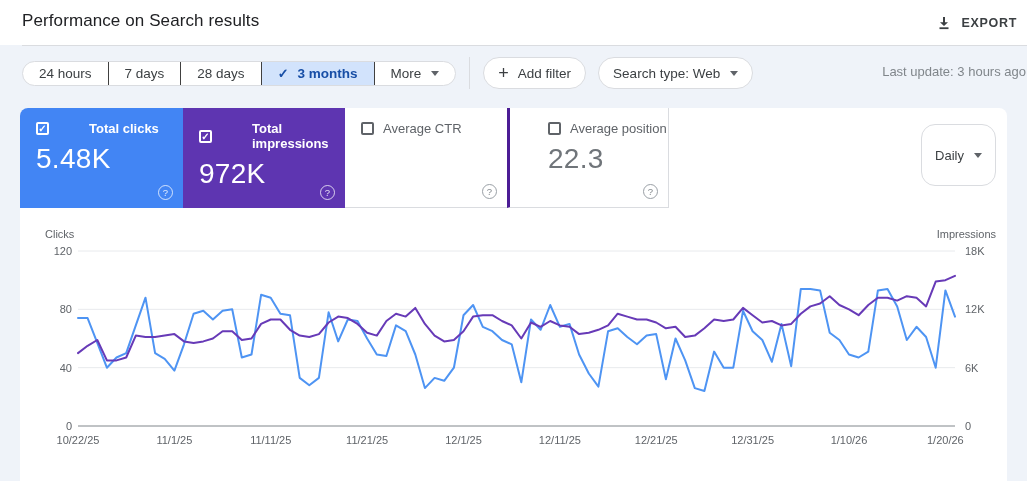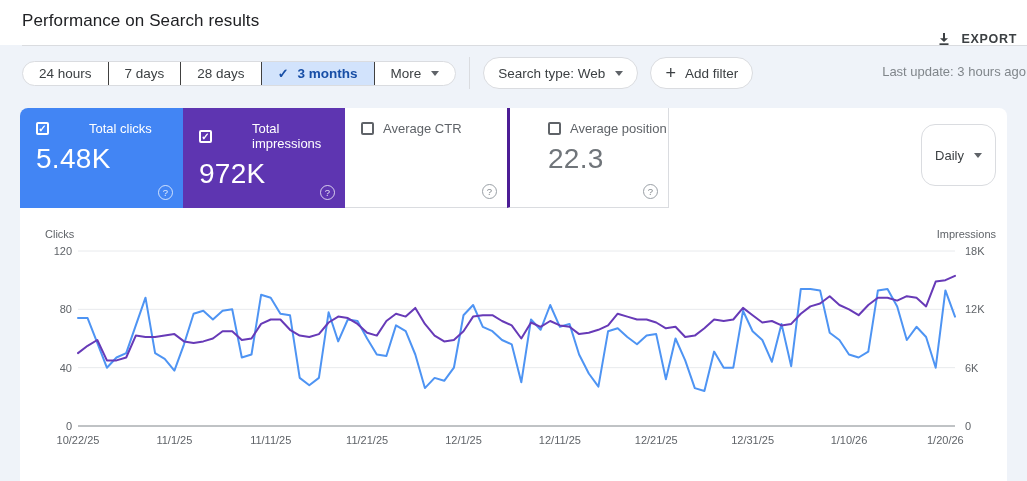--- a/index.html
+++ b/index.html
@@ -6,21 +6,21 @@
   body{
     width:1027px;height:481px;position:relative;overflow:hidden;
     background:#eff3f9;
     font-family:"Liberation Sans", sans-serif;
     -webkit-font-smoothing:antialiased;
   }
   
   .titlebar{position:absolute;left:0;top:0;width:1027px;height:45px;background:#ffffff;}
   .titlebar-divider{position:absolute;left:22px;right:0;top:45px;height:1px;background:#dadce0;}
   .page-title{position:absolute;left:22px;top:11px;font-size:17px;color:#202124;letter-spacing:.1px;}
-  .export-btn{position:absolute;right:6px;top:16px;height:45px;display:flex;align-items:center;gap:9px;cursor:pointer;padding:0 4px;}
+  .export-btn{position:absolute;right:6px;top:0;height:45px;display:flex;align-items:center;gap:9px;cursor:pointer;padding:0 4px;}
   .export-btn .label{font-size:12.5px;font-weight:700;letter-spacing:.7px;color:#3c4043;}
   
   .filter-row{position:absolute;left:22px;top:57px;height:32px;display:flex;align-items:center;}
   .chip-group{display:inline-flex;align-items:stretch;height:25px;border:1px solid #dadce0;border-radius:17px;background:#fff;overflow:hidden;box-sizing:border-box;}
   .chip-seg{display:flex;align-items:center;padding:0 16px;font-size:13.5px;color:#3c4043;border-left:1px solid #404040;white-space:nowrap;cursor:pointer;}
   .chip-seg:first-child{border-left:none;}
   .chip-seg.selected{background:#d2e3fc;color:#174ea6;font-weight:700;}
   .check-glyph{margin-right:9px;font-size:13px;font-weight:700;color:#174ea6;}
   .check-glyph::before{content:"\2713";}
   .vdivider{width:1px;height:32px;background:#dadce0;margin:0 13px;}
@@ -33,21 +33,21 @@
   
   .panel{position:absolute;left:20px;top:108px;width:987px;bottom:0;background:#ffffff;border-radius:8px 8px 0 0;}
   
   .cards{position:absolute;left:0;top:0;display:flex;height:100px;}
   .card{position:relative;width:162px;height:100px;box-sizing:border-box;padding:13px 0 0 16px;cursor:pointer;}
   .card--blue{width:163px;background:#4285f4;border-radius:8px 0 0 0;}
   .card--purple{background:#5e35b1;}
   .card--white{background:#fff;border-bottom:1px solid #dadce0;}
   .card--white.bordered{border-left:3px solid #4c1d95;border-right:1px solid #dadce0;padding-left:38px;}
   .card-label-row{display:flex;align-items:center;gap:9px;font-size:13px;}
-  .card--blue .card-label-row,.card--purple .card-label-row{color:#fff;font-weight:400;gap:40px;}
+  .card--blue .card-label-row,.card--purple .card-label-row{color:#fff;font-weight:700;gap:40px;}
   .card--white .card-label-row{color:#5f6368;}
   .cb{width:13px;height:13px;border-radius:2px;box-sizing:border-box;flex:0 0 auto;display:flex;align-items:center;justify-content:center;}
   .cb--checked{border:2px solid #fff;color:#fff;font-size:10px;font-weight:700;}
   .cb--checked::before{content:"\2713";}
   .cb--empty{border:2px solid #5f6368;}
   .card-value{margin-top:7px;font-size:28px;letter-spacing:.3px;}
   .card--blue .card-value,.card--purple .card-value{color:#fff;}
   .card--white .card-value{color:#70757a;}
   .help{position:absolute;right:10px;bottom:8px;width:15px;height:15px;border-radius:50%;box-sizing:border-box;display:flex;align-items:center;justify-content:center;font-size:9.5px;cursor:pointer;}
   .help--light{border:1.5px solid rgba(255,255,255,.75);color:rgba(255,255,255,.85);}
@@ -91,26 +91,26 @@
       <span class="check-glyph"></span>
       <span>3 months</span>
     </div>
     <div class="chip-seg">
       <span>More</span>
       <span class="caret"></span>
     </div>
   </div>
   <div class="vdivider"></div>
   <div class="chip">
+    <span class="plus-glyph"></span>
+    <span>Add filter</span>
+  </div>
+  <div class="chip">
     <span>Search type: Web</span>
     <span class="caret"></span>
-  </div>
-  <div class="chip">
-    <span class="plus-glyph"></span>
-    <span>Add filter</span>
   </div>
 </div>
 <div class="last-update">Last update: 3 hours ago</div>
 
 <div class="panel">
 
   <div class="cards">
     <div class="card card--blue">
       <div class="card-label-row">
         <span class="cb cb--checked"></span>

